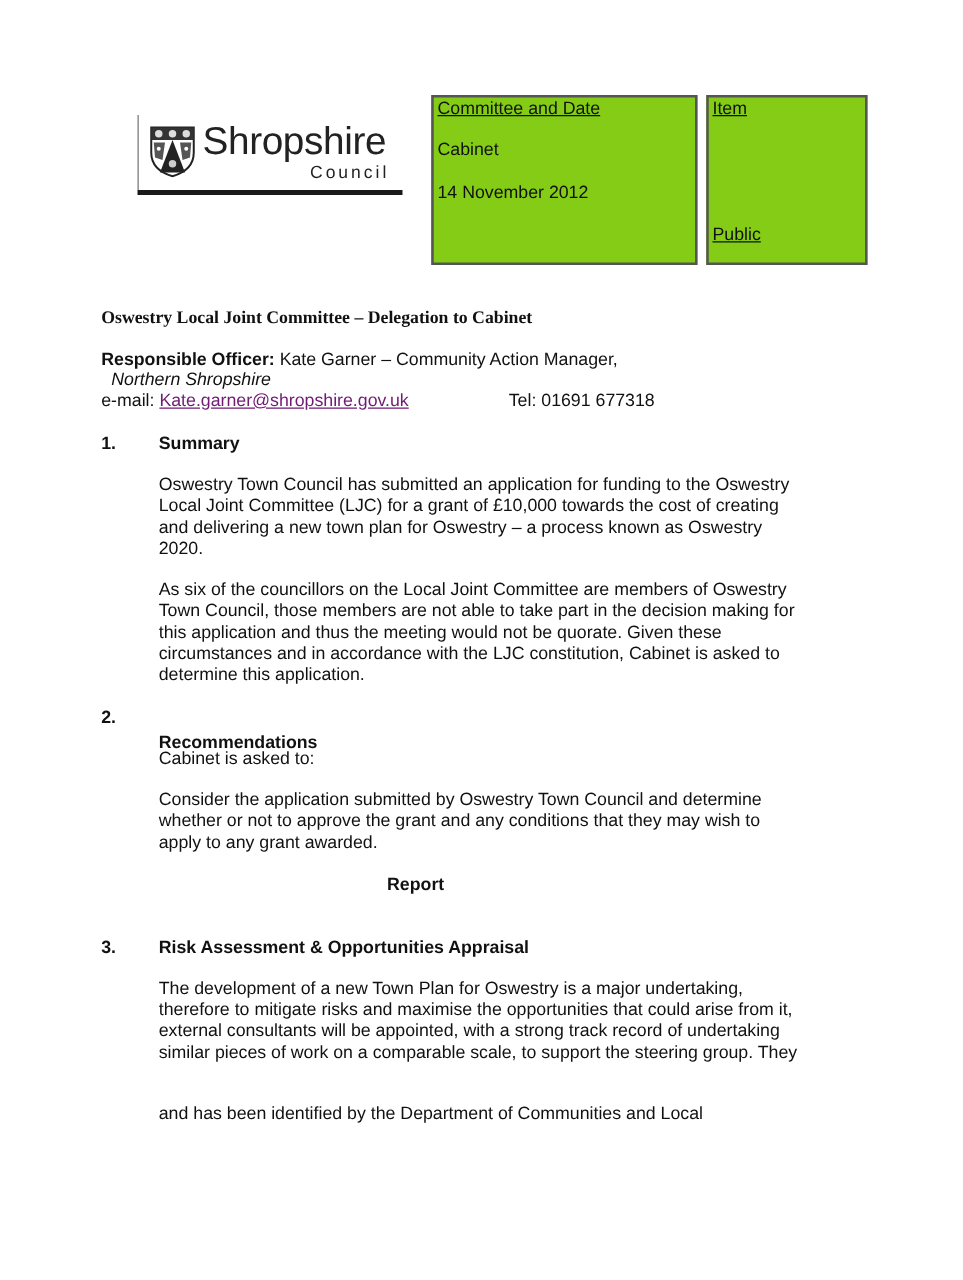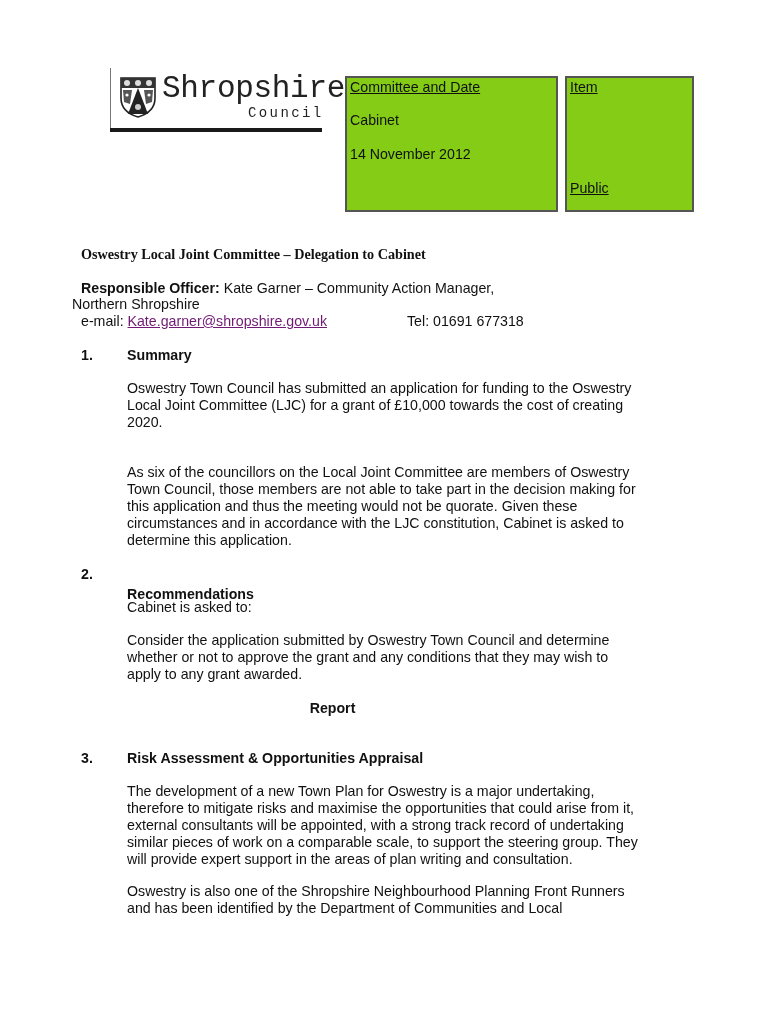--- a/index.html
+++ b/index.html
@@ -14,21 +14,21 @@
       overflow: hidden;
       font-family: "Liberation Sans", sans-serif;
       color: #111111;
       font-size: 14.2px;
       line-height: 17px;
     }
     .abs { position: absolute; }
 
     
     .logo {
-      left: 108px; top: 68px; width: 210px; height: 64px; font-family: Liberation Mono, monospace;
+      left: 108px; top: 92px; width: 210px; height: 64px;
     }
     .logo .vline {
       position: absolute; left: 2px; top: 0; width: 1px; height: 60px; background: #777;
     }
     .logo .hline {
       position: absolute; left: 2px; top: 60px; width: 212px; height: 4px; background: #1a1a1a;
     }
     .logo .crest {
       position: absolute; left: 12px; top: 8px; width: 36px; height: 42px;
     }
@@ -90,31 +90,32 @@
 <div class="abs box box2">
   <span class="t u" style="top:1px">Item</span>
   <span class="t u" style="top:102px">Public</span>
 </div>
 
 <div class="abs bold" style="left:81px; top:246px;font-family:Liberation Serif, serif;">Oswestry Local Joint Committee – Delegation to Cabinet</div>
 
 <div class="abs" style="left:81px; top:280px; white-space:nowrap;">
   <span class="bold">Responsible Officer:</span><span> Kate Garner – Community Action Manager,</span>
 </div>
-<div class="abs" style="left:72px; top:296px;">Northern Shropshire</div>
+<div class="abs" style="left:89px; top:296px;font-style:italic;">Northern Shropshire</div>
 <div class="abs" style="left:81px; top:313px; white-space:nowrap;">
   <span>e-mail: </span><a class="link" href="#">Kate.garner@shropshire.gov.uk</a>
 </div>
 <div class="abs" style="left:407px; top:313px;">Tel: 01691 677318</div>
 
 <div class="abs num" style="top:347px;">1.</div>
 <div class="abs heading" style="top:347px;">Summary</div>
 <div class="abs para" style="top:380px;">
   <div>Oswestry Town Council has submitted an application for funding to the Oswestry</div>
   <div>Local Joint Committee (LJC) for a grant of £10,000 towards the cost of creating</div>
+  <div>and delivering a new town plan for Oswestry – a process known as Oswestry</div>
   <div>2020.</div>
 </div>
 <div class="abs para" style="top:464px;">
   <div>As six of the councillors on the Local Joint Committee are members of Oswestry</div>
   <div>Town Council, those members are not able to take part in the decision making for</div>
   <div>this application and thus the meeting would not be quorate.  Given these</div>
   <div>circumstances and in accordance with the LJC constitution, Cabinet is asked to</div>
   <div>determine this application.</div>
 </div>
 
@@ -133,18 +134,16 @@
   <span>Report</span>
 </div>
 
 <div class="abs num" style="top:750px;">3.</div>
 <div class="abs heading" style="top:750px;">Risk Assessment &amp; Opportunities Appraisal</div>
 <div class="abs para" style="top:783px;">
   <div>The development of a new Town Plan for Oswestry is a major undertaking,</div>
   <div>therefore to mitigate risks and maximise the opportunities that could arise from it,</div>
   <div>external consultants will be appointed, with a strong track record of undertaking</div>
   <div>similar pieces of work on a comparable scale, to support the steering group. They</div>
-  <div>will provide expert support in the areas of plan writing and consultation.</div>
 </div>
 <div class="abs para" style="top:883px;">
-  <div>Oswestry is also one of the Shropshire Neighbourhood Planning Front Runners</div>
   <div>and has been identified by the Department of Communities and Local</div>
 </div>
 
 </body></html>

